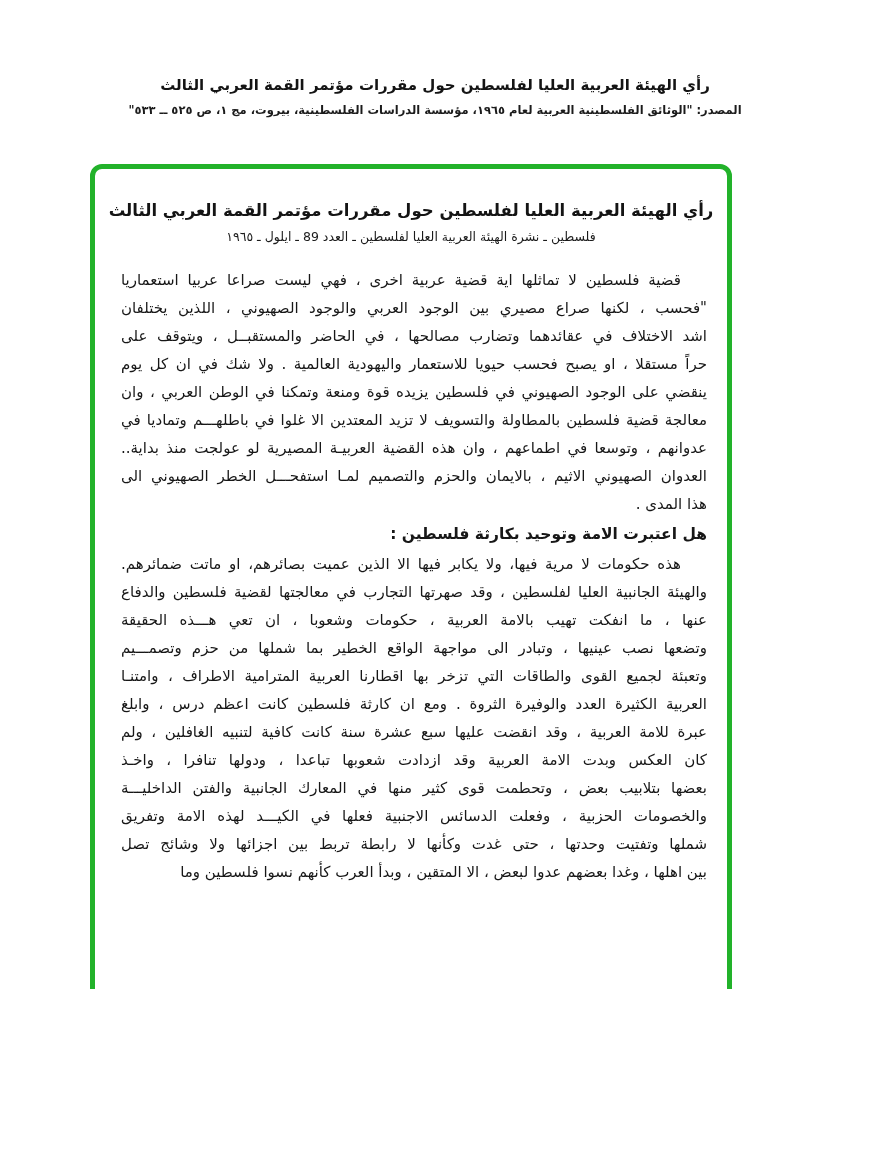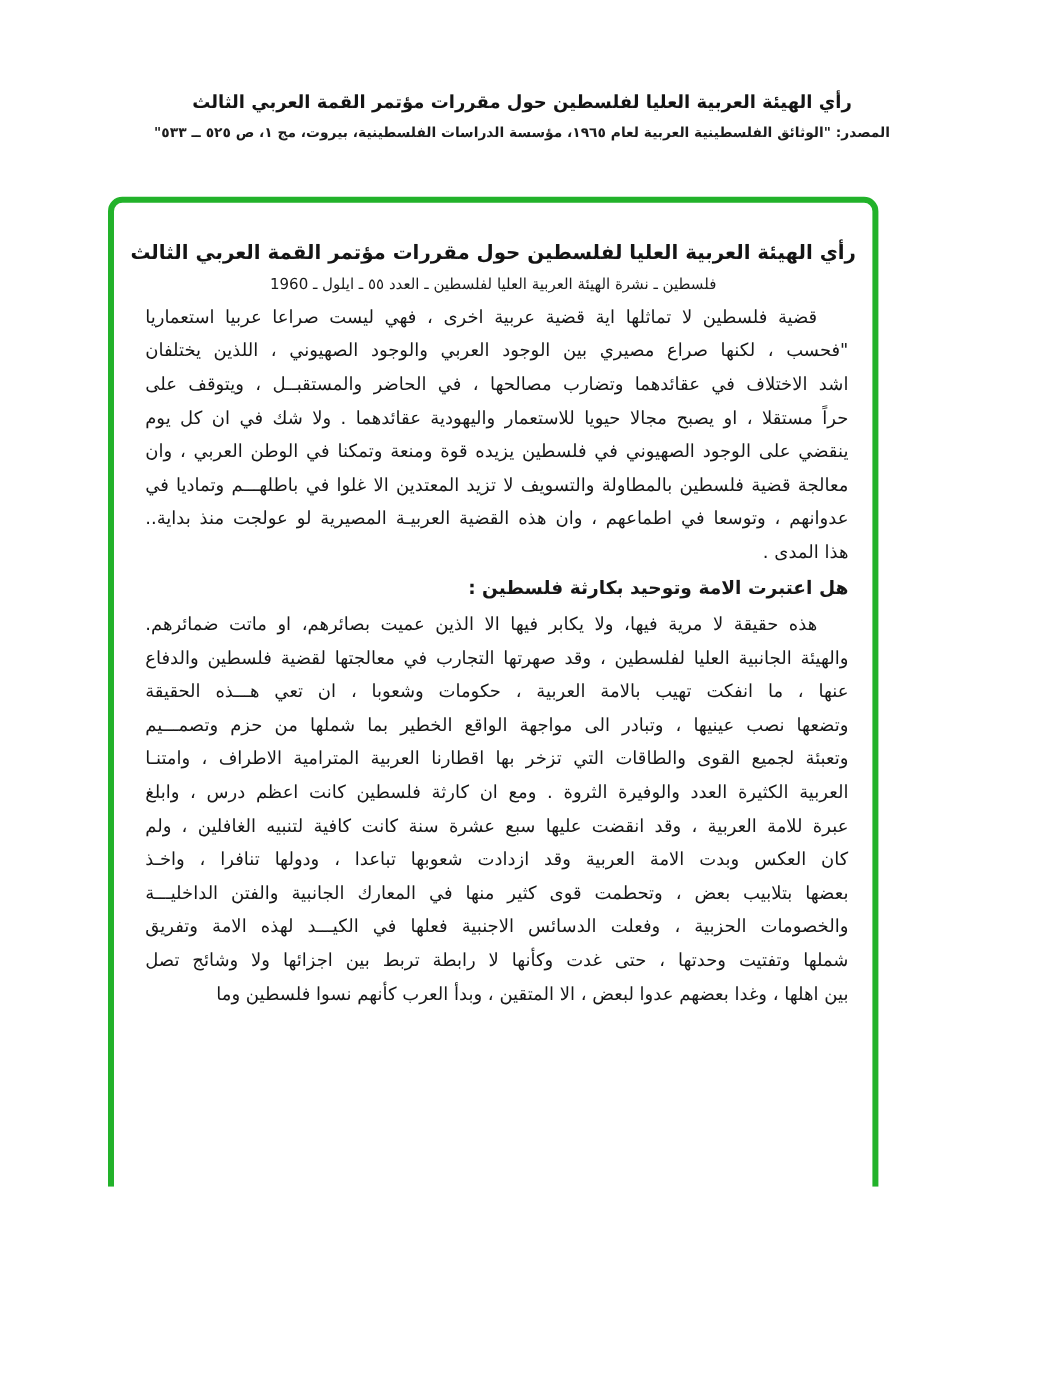--- a/index.html
+++ b/index.html
@@ -57,21 +57,21 @@
   }
   .doc-subtitle {
     margin-top: 9px;
     text-align: center;
     direction: rtl;
     font-size: 12.5px;
     color: #1b1b1b;
   }
   .doc-body {
     direction: rtl;
-    margin-top: 6px;
+    margin-top: 22px;
     padding: 0 20px 0 26px;
     font-size: 15px;
     line-height: 28px;
     color: #171717;
   }
   .para .line {
     text-align: justify;
     text-align-last: justify;
     white-space: nowrap;
     overflow: hidden;
@@ -106,38 +106,39 @@
 
 <div class="page">
 
   <div class="top-header">
     <div class="header-title">رأي الهيئة العربية العليا لفلسطين حول مقررات مؤتمر القمة العربي الثالث</div>
     <div class="source-line">المصدر: "الوثائق الفلسطينية العربية لعام ١٩٦٥، مؤسسة الدراسات الفلسطينية، بيروت، مج ١، ص ٥٢٥ ــ ٥٣٣"</div>
   </div>
 
   <div class="scan-frame" style="border-color: rgb(34, 178, 42);">
     <div class="doc-title">رأي الهيئة العربية العليا لفلسطين حول مقررات مؤتمر القمة العربي الثالث</div>
-    <div class="doc-subtitle">فلسطين ـ نشرة الهيئة العربية العليا لفلسطين ـ العدد ٥٥ ـ ايلول ـ 1960</div>
+    <div class="doc-subtitle">فلسطين ـ نشرة الهيئة العربية العليا لفلسطين ـ العدد 89 ـ ايلول ـ ١٩٦٥</div>
 
     <div class="doc-body">
       <div class="para">
           <div class="line">قضية فلسطين لا تماثلها اية قضية عربية اخرى ، فهي ليست صراعا عربيا استعماريا</div>
           <div class="line">"فحسب ، لكنها صراع مصيري بين الوجود العربي والوجود الصهيوني ، اللذين يختلفان</div>
           <div class="line">اشد الاختلاف في عقائدهما وتضارب مصالحها ، في الحاضر والمستقبــل ، ويتوقف على</div>
-          <div class="line">حراً مستقلا ، او يصبح مجالا حيويا للاستعمار واليهودية عقائدهما .  ولا شك في ان كل يوم</div>
+          <div class="line">حراً مستقلا ، او يصبح فحسب حيويا للاستعمار واليهودية العالمية .  ولا شك في ان كل يوم</div>
           <div class="line">ينقضي على الوجود الصهيوني في فلسطين يزيده قوة ومنعة وتمكنا في الوطن العربي ، وان</div>
           <div class="line">معالجة قضية فلسطين بالمطاولة والتسويف لا تزيد المعتدين الا غلوا في باطلهـــم وتماديا في</div>
           <div class="line">عدوانهم ، وتوسعا في اطماعهم ، وان هذه القضية العربيـة المصيرية لو عولجت منذ بداية..</div>
+          <div class="line">العدوان الصهيوني الاثيم ، بالايمان والحزم والتصميم لمـا استفحـــل الخطر الصهيوني الى</div>
           <div class="line">هذا المدى .</div>
         </div>
 
       <div class="section-heading">هل اعتبرت الامة وتوحيد بكارثة فلسطين :</div>
 
       <div class="para">
-          <div class="line">هذه حقيقة لا مرية فيها، ولا يكابر فيها الا الذين عميت بصائرهم، او ماتت ضمائرهم.</div>
+          <div class="line">هذه حكومات لا مرية فيها، ولا يكابر فيها الا الذين عميت بصائرهم، او ماتت ضمائرهم.</div>
           <div class="line">والهيئة الجانبية العليا لفلسطين ، وقد صهرتها التجارب في معالجتها لقضية فلسطين والدفاع</div>
           <div class="line">عنها ، ما انفكت تهيب بالامة العربية ، حكومات وشعوبا ، ان تعي هـــذه الحقيقة</div>
           <div class="line">وتضعها نصب عينيها ، وتبادر الى مواجهة الواقع الخطير بما شملها من حزم وتصمـــيم</div>
           <div class="line">وتعبئة لجميع القوى والطاقات التي تزخر بها اقطارنا العربية المترامية الاطراف ، وامتنـا</div>
           <div class="line">العربية الكثيرة العدد والوفيرة الثروة . ومع ان كارثة فلسطين كانت اعظم درس ، وابلغ</div>
           <div class="line">عبرة للامة العربية ، وقد انقضت عليها سبع عشرة سنة كانت كافية لتنبيه الغافلين ، ولم</div>
           <div class="line">كان العكس وبدت الامة العربية وقد ازدادت شعوبها تباعدا ، ودولها تنافرا ، واخـذ</div>
           <div class="line">بعضها بتلابيب بعض ، وتحطمت قوى كثير منها في المعارك الجانبية والفتن الداخليـــة</div>
           <div class="line">والخصومات الحزبية ، وفعلت الدسائس الاجنبية فعلها في الكيـــد لهذه الامة وتفريق</div>
           <div class="line">شملها وتفتيت وحدتها ، حتى غدت وكأنها لا رابطة تربط بين اجزائها ولا وشائج تصل</div>

